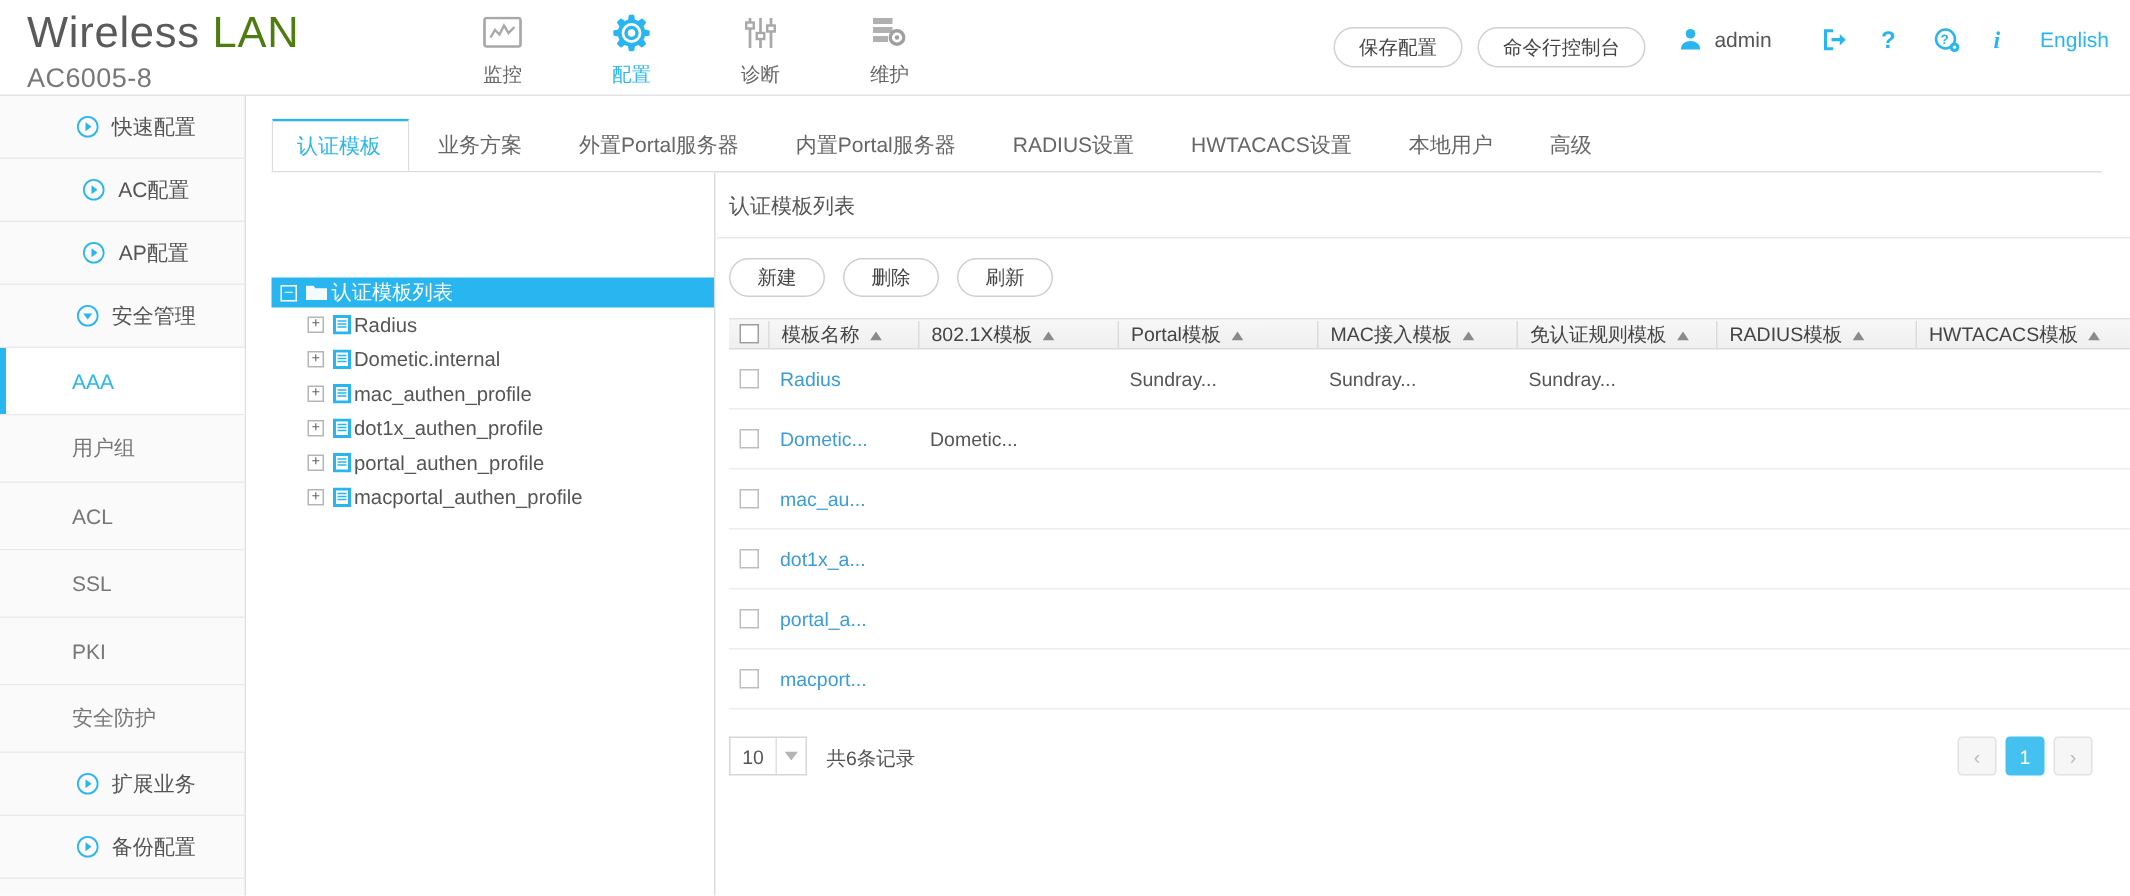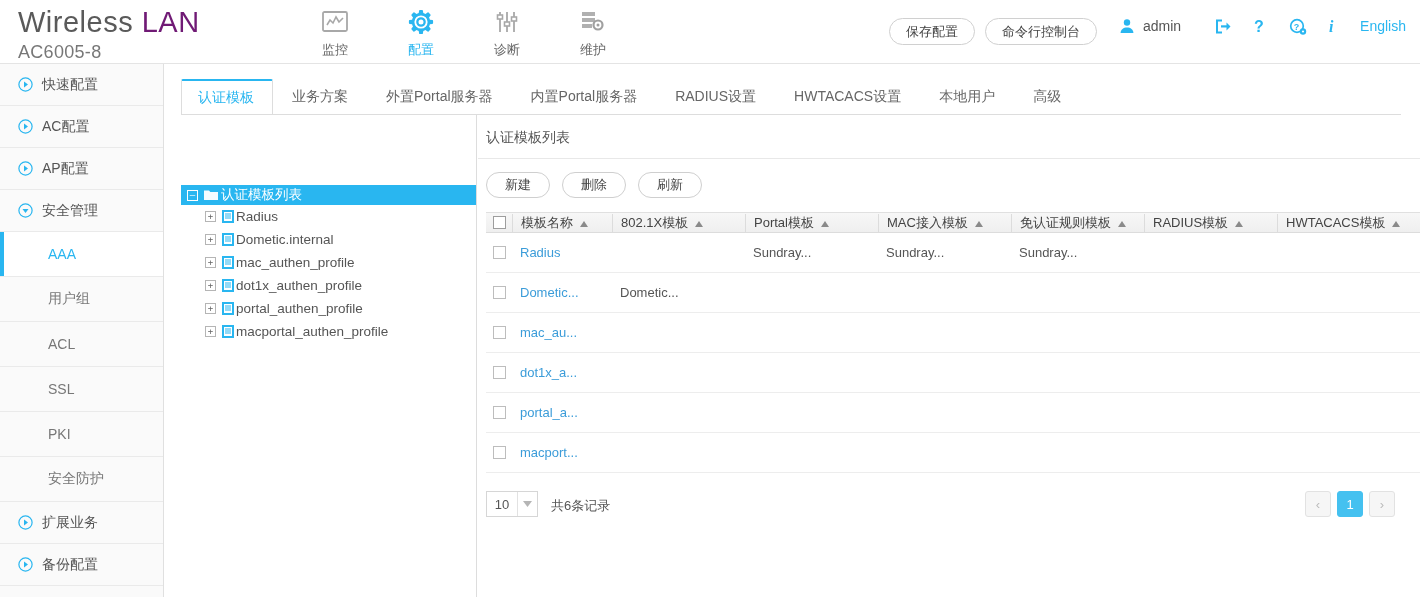--- a/index.html
+++ b/index.html
@@ -12,21 +12,21 @@
   }
 
   
   .topbar {
     position: absolute; left: 0; top: 0; width: 1420px; height: 64px;
     background: #ffffff; border-bottom: 1px solid #e4e4e4;
     display: flex; align-items: flex-start;
   }
   .brand { position: absolute; left: 18px; top: 6px; }
   .brand-line1 { font-size: 29px; font-weight: 300; color: #5a5a5a; letter-spacing: .5px; }
-  .brand-line1 .lan { color: #701a75; }
+  .brand-line1 .lan { color: #4d7c0f; }
   .brand-line2 { font-size: 18px; color: #777; margin-top: 3px; letter-spacing: .3px; }
 
   .topnav { position: absolute; left: 292px; top: 5px; display: flex; }
   .topnav-item {
     width: 86px; text-align: center; cursor: pointer; padding-top: 2px;
   }
   .topnav-ico { height: 30px; display: flex; align-items: center; justify-content: center; }
   .topnav-label { font-size: 13px; color: #666; margin-top: 4px; }
   .topnav-item.active .topnav-label { color: #29b6f0; }
 
@@ -42,21 +42,21 @@
   .lang { font-size: 14px; color: #29b6f0; margin-left: 10px; cursor: pointer; }
 
   
   .sidebar {
     position: absolute; left: 0; top: 64px; width: 164px; height: 533px;
     background: #fafafa; border-right: 1px solid #e0e0e0;
   }
   .side-item {
     height: 42px; display: flex; align-items: center;
     border-bottom: 1px solid #eaeaea; font-size: 14px; color: #555;
-    cursor: pointer; position: relative; padding-left: 18px;
+    cursor: pointer; position: relative; padding-left: 18px; justify-content: center;
   }
   .side-item .caret { width: 15px; height: 15px; margin-right: 9px; flex: 0 0 auto; }
   .side-sub {
     height: 45px; display: flex; align-items: center; padding-left: 48px;
     border-bottom: 1px solid #eaeaea; font-size: 14px; color: #777; cursor: pointer;
     background: #fafafa; position: relative;
   }
   .side-sub.active { color: #29b6f0; background: #fff; }
   .side-sub.active::before {
     content: ""; position: absolute; left: 0; top: 0; bottom: 0; width: 4px; background: #29b6f0;

